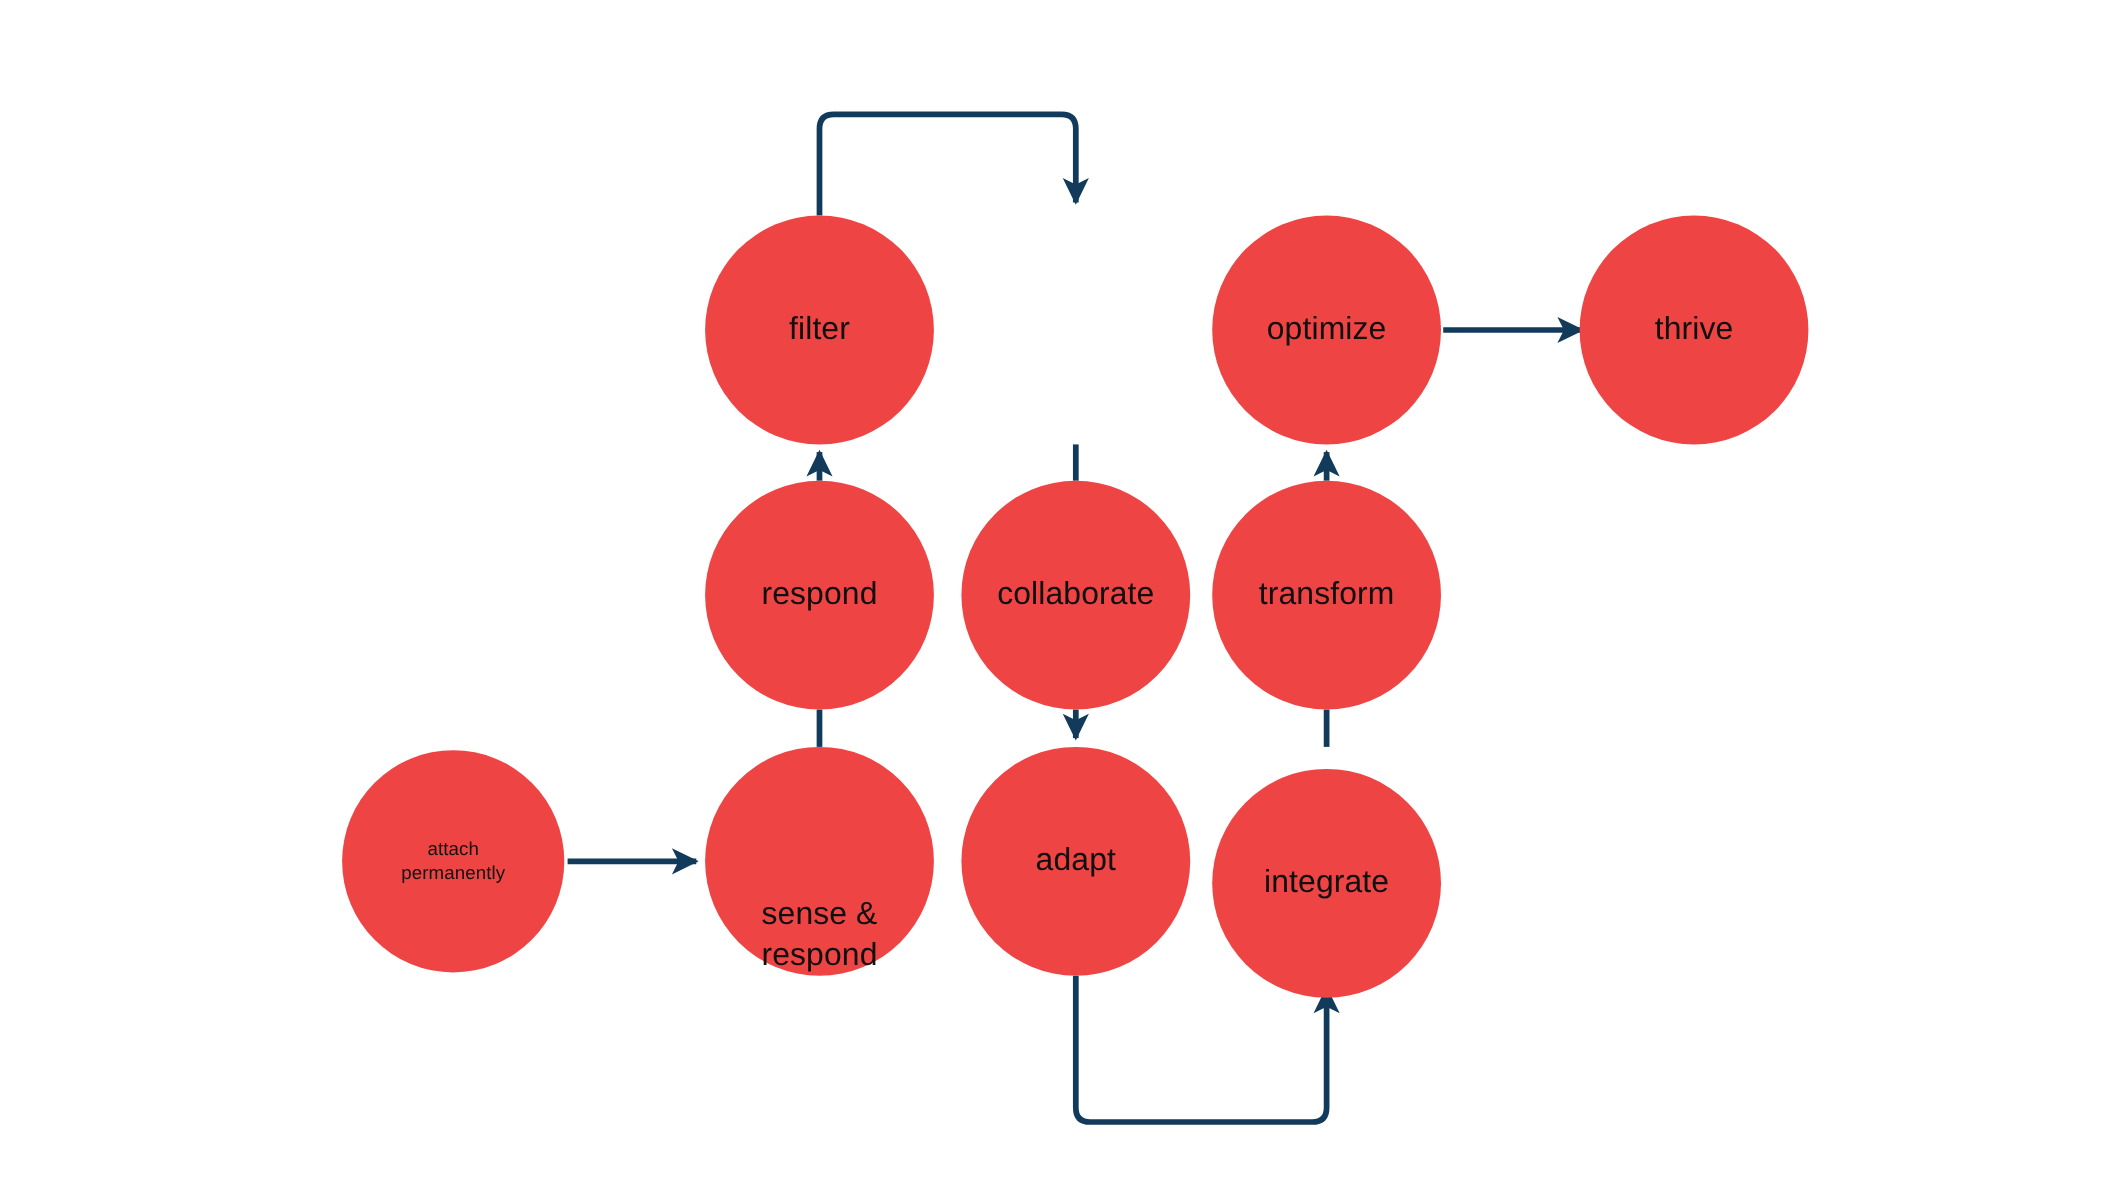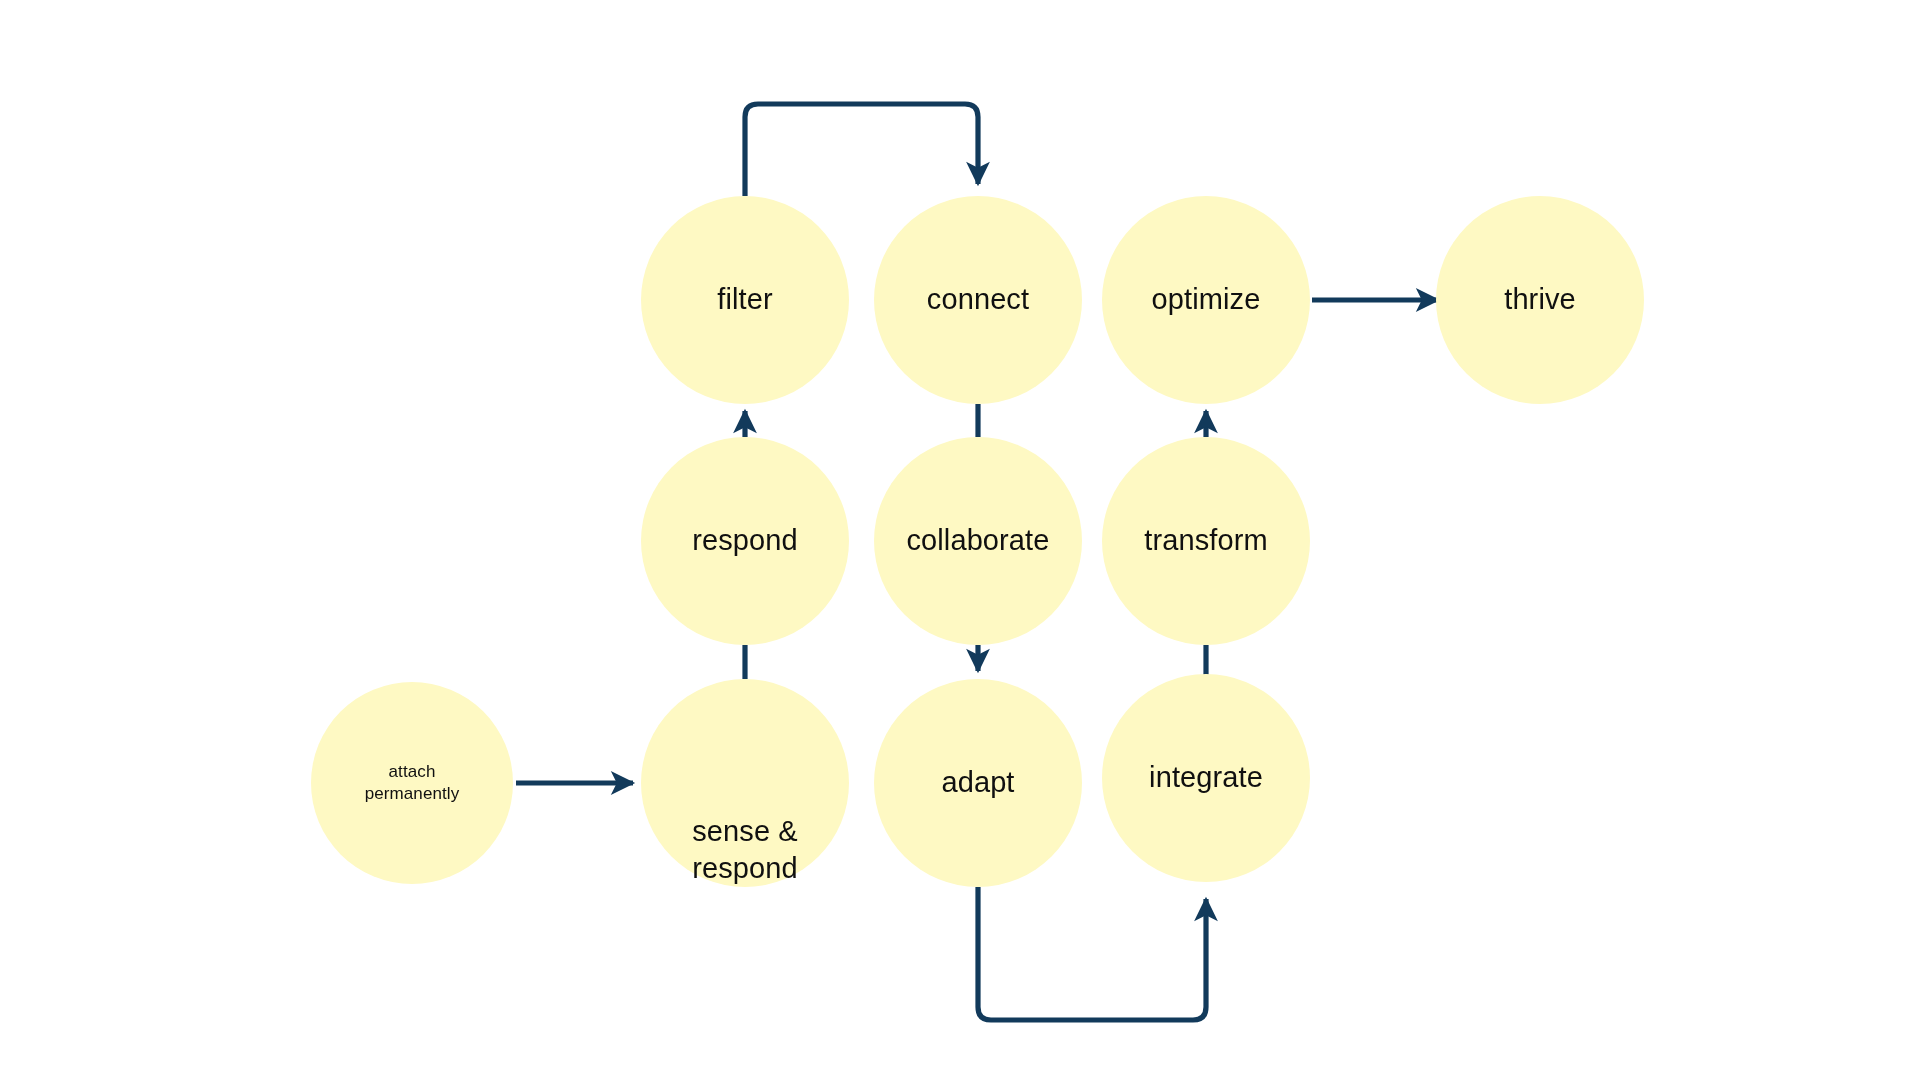--- a/index.html
+++ b/index.html
@@ -24,21 +24,21 @@
     position: absolute;
     left: 0;
     top: 0;
     width: 1920px;
     height: 1080px;
     pointer-events: none;
   }
   .node {
     position: absolute;
     border-radius: 50%;
-    background: #fef9c3;
+    background: #ef4444;
     display: flex;
     align-items: center;
     justify-content: center;
     text-align: center;
     box-sizing: border-box;
   }
   .node-label {
     color: #101010;
     font-family: "Liberation Sans", sans-serif;
     font-weight: 400;
@@ -94,33 +94,30 @@
   </div>
 
   <div class="node size-lg" style="left:641px; top:437px; width:208px; height:208px;">
     <span class="node-label">respond</span>
   </div>
 
   <div class="node size-lg" style="left:641px; top:196px; width:208px; height:208px;">
     <span class="node-label">filter</span>
   </div>
 
-  <div class="node size-lg" style="left:874px; top:196px; width:208px; height:208px;">
-    <span class="node-label">connect</span>
-  </div>
 
   <div class="node size-lg" style="left:874px; top:437px; width:208px; height:208px;">
     <span class="node-label">collaborate</span>
   </div>
 
   <div class="node size-lg" style="left:874px; top:679px; width:208px; height:208px;">
     <span class="node-label">adapt</span>
   </div>
 
-  <div class="node size-lg" style="left:1102px; top:674px; width:208px; height:208px;">
+  <div class="node size-lg" style="left:1102px; top:699px; width:208px; height:208px;">
     <span class="node-label">integrate</span>
   </div>
 
   <div class="node size-lg" style="left:1102px; top:437px; width:208px; height:208px;">
     <span class="node-label">transform</span>
   </div>
 
   <div class="node size-lg" style="left:1102px; top:196px; width:208px; height:208px;text-align:center;">
     <span class="node-label">optimize</span>
   </div>

